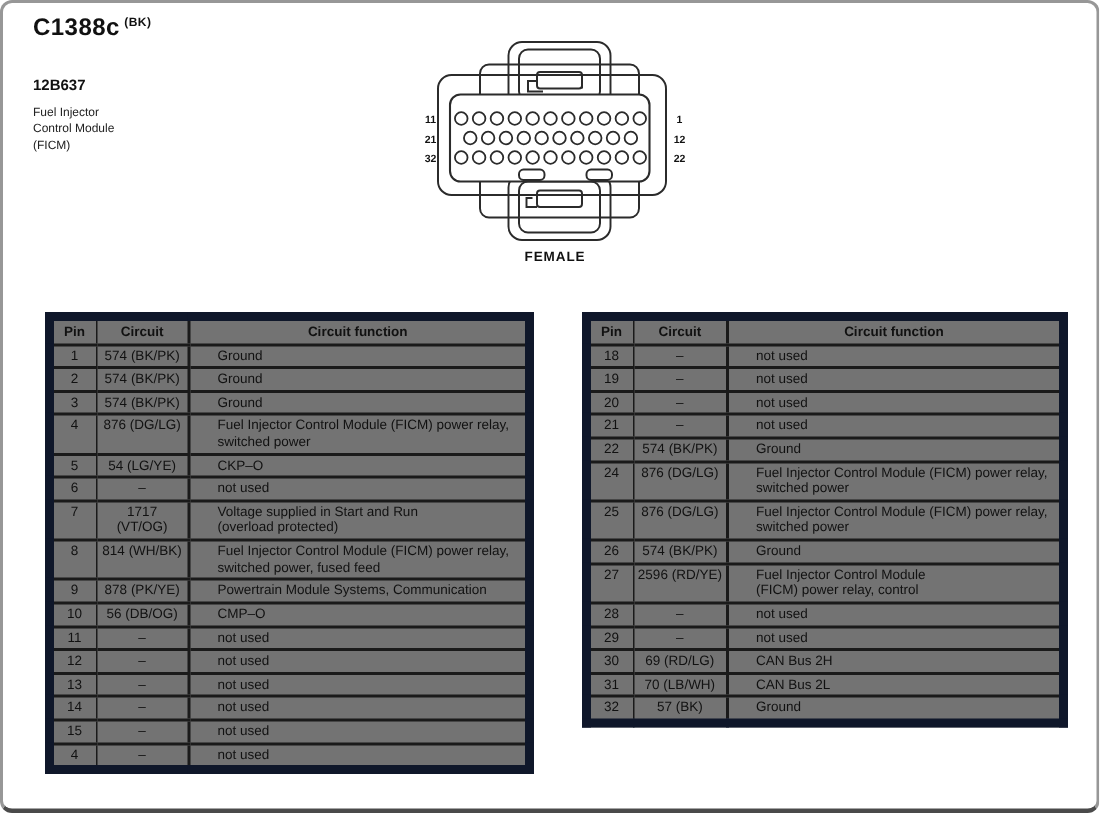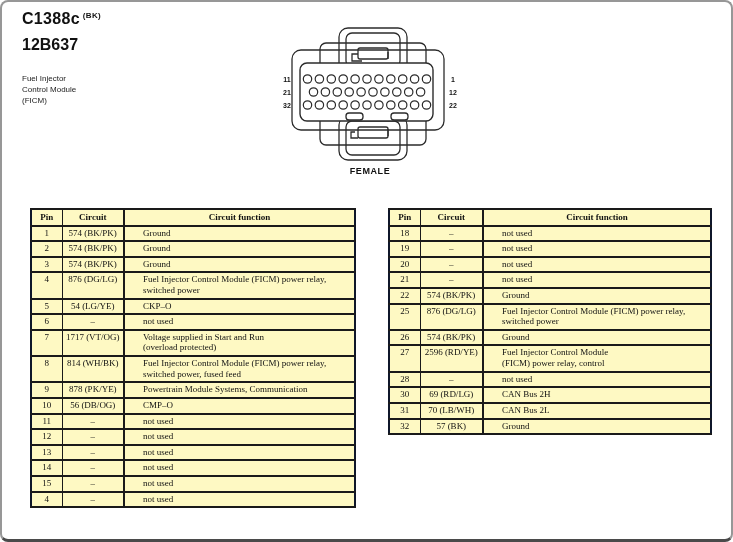--- a/index.html
+++ b/index.html
@@ -6,34 +6,34 @@
   .page {
     position:relative; width:733px; height:542px; box-sizing:border-box;
     background:#fff; border:2px solid #979797; border-bottom:3px solid #4a4a4a;
     border-radius:8px; overflow:hidden;
     font-family:"Liberation Sans", sans-serif; color:#111;
   }
   
   .doc-header { position:absolute; left:20px; top:8px; }
   .conn-id { font-size:16px; font-weight:bold; letter-spacing:.3px; }
   .conn-id sup { font-size:8px; font-weight:bold; margin-left:3px; vertical-align:super;margin-top:26px; }
-  .part-no { font-size:16px; font-weight:bold; margin-top:8px; }
-  .desc { font-size:8px; margin-top:20px; line-height:1.35; white-space:pre-line; color:#222; }
+  .part-no { font-size:10px; font-weight:bold; margin-top:24px; }
+  .desc { font-size:8px; margin-top:7px; line-height:1.35; white-space:pre-line; color:#222; }
   
   .connector-wrap { position:absolute; left:277px; top:12px; width:182px; height:152px; }
   .connector-wrap svg { width:182px; height:152px; display:block; }
   .connector-wrap .ln { fill:none; stroke:#2b2b2b; stroke-width:1.3; }
   .connector-wrap .face { fill:#fff; stroke:#2b2b2b; stroke-width:1.4; }
   .connector-wrap circle { fill:#fff; stroke:#2b2b2b; stroke-width:1.2; }
   .connector-wrap text { font-family:"Liberation Sans",sans-serif; font-size:7px; font-weight:bold; fill:#111; text-anchor:middle; }
   .female-label { position:absolute; left:277px; top:164px; width:182px; text-align:center;
     font-size:9px; font-weight:bold; letter-spacing:.6px; }
   
   table.pinout { position:absolute; top:206px; border-collapse:collapse; table-layout:fixed;
-    border:2px solid #0f172a; background:#fef9c3;font-family:Liberation Serif, serif; }
+    border:6px solid #0f172a; background:#737373; }
   #left-table  { left:28px;  width:326px; }
   #right-table { left:386px; width:324px; }
   .pinout th, .pinout td {
     border:1px solid #1a1a1a; border-top:2px solid #1a1a1a; border-bottom:2px solid #1a1a1a;
     font-size:9px; line-height:1.18; padding:1px 2px; overflow:hidden;
   }
   .pinout th { font-weight:bold; text-align:center; padding:2px; }
   .pinout td { text-align:center; vertical-align:top; }
   .pinout th.f, .pinout td.f { border-left:2px solid #1a1a1a; }
   .pinout td.f { text-align:left; padding:1px 4px 2px 18px; white-space:pre-line; }
@@ -255,20 +255,26 @@
           <td>21</td>
           <td>–</td>
           <td class="f">not used</td>
         </tr>
     <tr>
           <td>22</td>
           <td>574 (BK/PK)</td>
           <td class="f">Ground</td>
         </tr>
     <tr>
+          <td>24</td>
+          <td>876 (DG/LG)</td>
+          <td class="f">Fuel Injector Control Module (FICM) power relay,
+switched power</td>
+        </tr>
+    <tr>
           <td>25</td>
           <td>876 (DG/LG)</td>
           <td class="f">Fuel Injector Control Module (FICM) power relay,
 switched power</td>
         </tr>
     <tr>
           <td>26</td>
           <td>574 (BK/PK)</td>
           <td class="f">Ground</td>
         </tr>
@@ -277,20 +283,25 @@
           <td>2596 (RD/YE)</td>
           <td class="f">Fuel Injector Control Module
 (FICM) power relay, control</td>
         </tr>
     <tr>
           <td>28</td>
           <td>–</td>
           <td class="f">not used</td>
         </tr>
     <tr>
+          <td>29</td>
+          <td>–</td>
+          <td class="f">not used</td>
+        </tr>
+    <tr>
           <td>30</td>
           <td>69 (RD/LG)</td>
           <td class="f">CAN Bus 2H</td>
         </tr>
     <tr>
           <td>31</td>
           <td>70 (LB/WH)</td>
           <td class="f">CAN Bus 2L</td>
         </tr>
     <tr>

